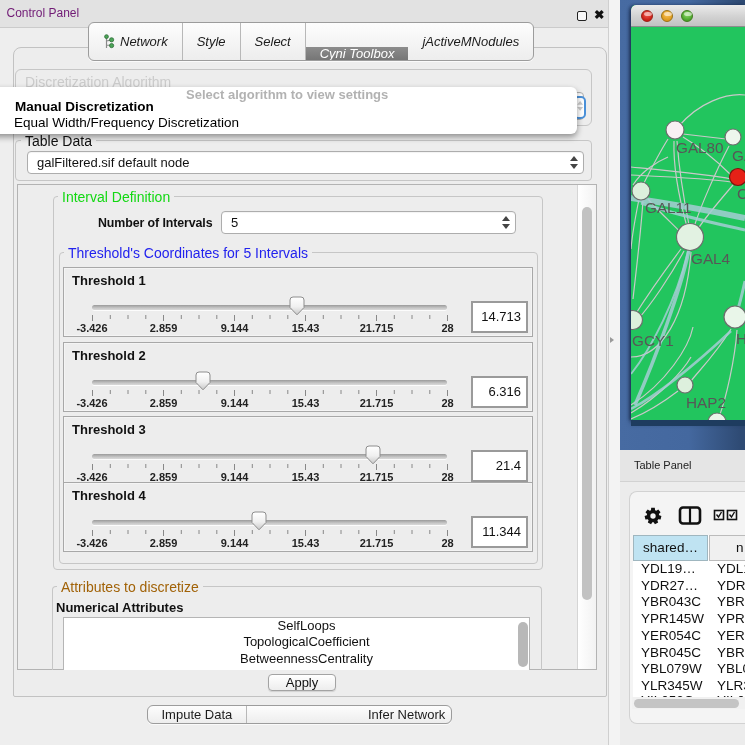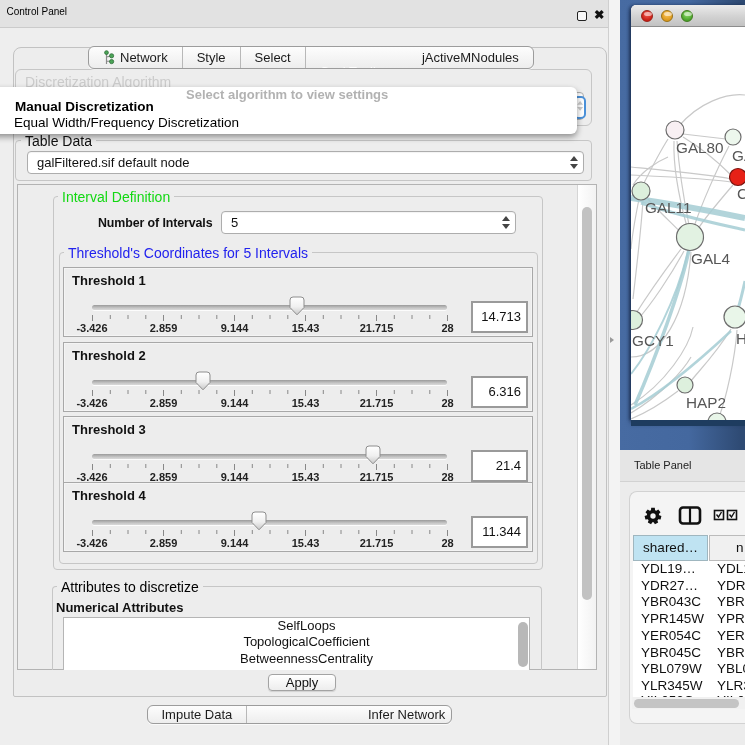--- a/index.html
+++ b/index.html
@@ -2,33 +2,33 @@
 <html><head>
 <meta charset="utf-8">
 <style>
 * { margin:0; padding:0; box-sizing:border-box; }
 html,body { width:745px; height:745px; overflow:hidden; }
 body { font-family:"Liberation Sans", sans-serif; background:#ececec; position:relative; }
 .abs { position:absolute; }
 
 
 #titlebar { left:0; top:0; width:608px; height:28px; background:#e2e2e2; border-bottom:1px solid #cbcbcb; }
-#titlebar .t { position:absolute; left:6.5px; top:6px; font-size:10px; color:#000000; }
+#titlebar .t { position:absolute; left:6.5px; top:6px; font-size:12px; color:#701a75; }
 #float-ic { position:absolute; left:577px; top:10.5px; width:10px; height:10px; border:1.6px solid #222; border-radius:2px; background:#f8f8f8; }
 #close-ic { position:absolute; left:594px; top:7px; font-size:12.5px; font-weight:bold; color:#111; }
 
 
 #panelbody { left:0; top:28px; width:608px; height:717px; background:#eeeeee; }
 
 
 .seg { position:absolute; display:flex; border:1px solid #9c9c9c; border-radius:6px; background:linear-gradient(#fdfdfd,#ededed); overflow:hidden; box-shadow:0 1px 0 rgba(255,255,255,.7); }
 .seg .s { font-size:13px; color:#1c1c1c; display:flex; align-items:center; justify-content:center; border-right:1px solid #b8b8b8; white-space:nowrap; }
 .seg .s:last-child { border-right:none; }
 .seg .s.sel { background:linear-gradient(#8c8c8c,#767676); color:#fff; border-right:none;margin-top:24px; }
-#toptabs { left:88px; top:46px; height:23px; z-index:10; }
+#toptabs { left:88px; top:22px; height:39px; z-index:10;font-style:italic; }
 #toptabs .s { padding:0 14px; }
 #bottabs { left:147px; top:705px; height:19px; }
 #bottabs .s { font-size:13px; }
 
 
 #outerpanel { left:13px; top:47px; width:594px; height:650px; border:1px solid #c2c2c2; border-radius:8px 8px 2px 2px; background:#ededed; }
 
 
 .grp { position:absolute; border:1px solid #c6c6c6; border-radius:4px; }
 .gtitle { position:absolute; font-size:14px; background:#ededed; padding:0 4px; white-space:nowrap; }
@@ -66,21 +66,21 @@
 #popup .hint { position:absolute; left:196px; top:0px; width:220px; font-size:13px; font-weight:bold; color:#b2b2b2; }
 #popup .it1 { position:absolute; left:25px; top:12px; font-size:13.5px; font-weight:bold; color:#000; }
 #popup .it2 { position:absolute; left:24px; top:28px; font-size:13.5px; color:#000; }
 
 .arrows.faint:before { border-bottom-color:#c9c9c9; } .arrows.faint:after { border-top-color:#c9c9c9; }
 
 #divider { left:608px; top:0; width:12px; height:745px; background:#f3f3f3; border-left:1px solid #cfcfcf; }
 
 
 #bluezone { left:620px; top:0; width:125px; height:450px; background:linear-gradient(90deg,#476ba2 0%,#44689f 55%,#2e4a73 97%); }
-#netwin { position:absolute; left:631px; top:5px; width:114px; height:415px; overflow:hidden; background:#ffffff; border-radius:5px 0 0 0; box-shadow:-2px 0 3px rgba(10,25,50,.45), 0 3px 5px rgba(10,20,45,.65); }
+#netwin { position:absolute; left:631px; top:5px; width:114px; height:415px; overflow:hidden; background:#22c55e; border-radius:5px 0 0 0; box-shadow:-2px 0 3px rgba(10,25,50,.45), 0 3px 5px rgba(10,20,45,.65); }
 #nettb { position:absolute; left:0; top:0; width:114px; height:22px; border-radius:5px 0 0 0; background:linear-gradient(#ebebeb,#d2d2d2 55%,#c2c2c2); border-bottom:1px solid #8d8d8d; }
 .tl { position:absolute; top:5px; width:12px; height:12px; border-radius:50%; }
 .tl:after { content:""; position:absolute; left:2px; top:0.8px; width:8px; height:4.5px; border-radius:50%; background:rgba(255,255,255,.55); }
 #tl-r { left:10px; background:radial-gradient(circle at 50% 35%, #f35b51, #c81e14 70%); border:1px solid #9a2018; }
 #tl-y { left:29.5px; background:radial-gradient(circle at 50% 35%, #fcc356, #dc9a1e 70%); border:1px solid #9a7114; }
 #tl-g { left:49.5px; background:radial-gradient(circle at 50% 35%, #8edc6a, #4aa32a 70%); border:1px solid #3f7a1e; }
 
 
 #tpbar { left:620px; top:450px; width:125px; height:32px; background:#e5e5e5; border-bottom:1px solid #d2d2d2; }
 #tpbar .t { position:absolute; left:14px; top:9px; font-size:11px; color:#222; }
@@ -339,21 +339,21 @@
       <span style="left:99.5px;">2.859</span>
       <span style="left:170.5px;">9.144</span>
       <span style="left:241.5px;">15.43</span>
       <span style="left:312.5px;">21.715</span>
       <span style="left:383.5px;">28</span>
     </div>
   <div class="vfield">11.344</div>
 </div>
 
 <div class="abs" style="left:52px; top:586px; width:490px; height:84px; border:1px solid #c6c6c6; border-bottom:none; border-radius:4px 4px 0 0;"></div>
-<div class="gtitle" style="left:57px; top:579px; color:#000000;">Attributes to discretize</div>
+<div class="gtitle" style="left:57px; top:579px; color:#a16207;">Attributes to discretize</div>
 <div class="abs" style="left:56px; top:600px; font-size:13px; font-weight:bold; color:#111;">Numerical Attributes</div>
 <div class="abs" id="attrlist">
   <div>SelfLoops</div>
   <div>TopologicalCoefficient</div>
   <div>BetweennessCentrality</div>
 </div>
 <div class="abs" style="left:518px; top:622px; width:10px; height:45px; background:#b8b8b8; border-radius:5px; z-index:5;"></div>
 
 <div class="abs" id="applybtn">Apply</div>
 

